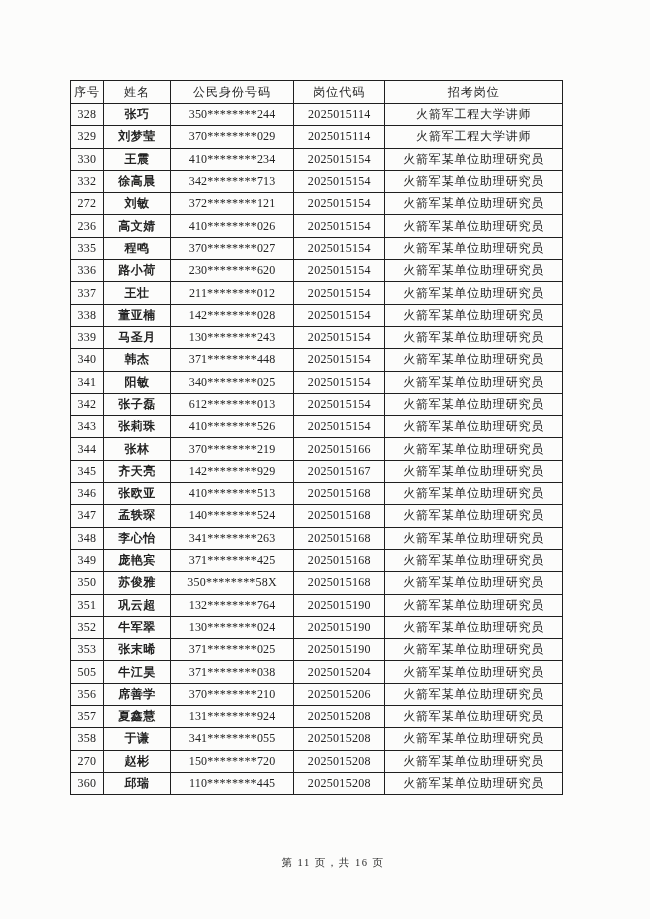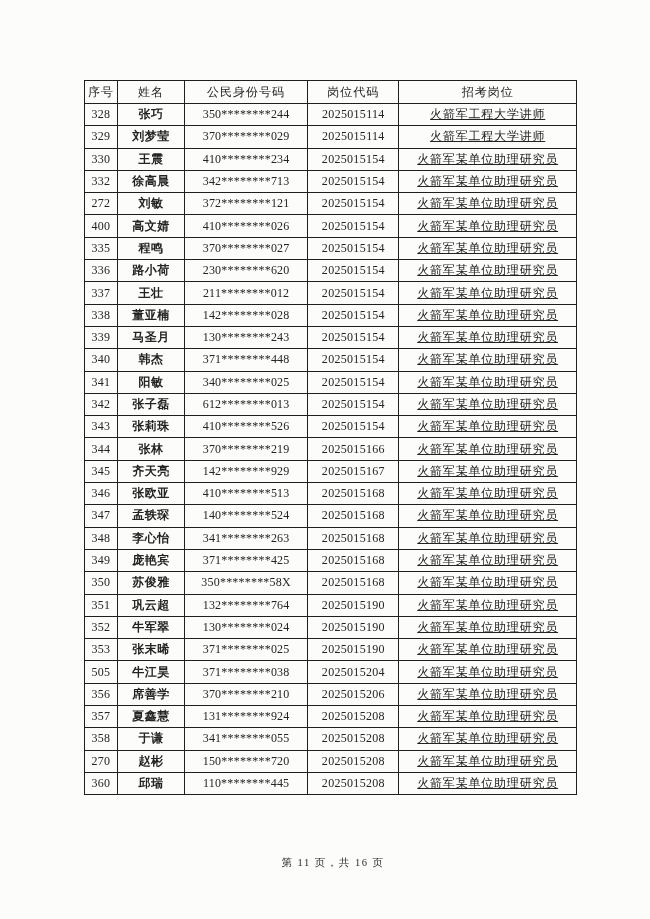--- a/index.html
+++ b/index.html
@@ -10,21 +10,21 @@
     color: #232323;
     overflow: hidden;
   }
   .page {
     position: relative;
     width: 650px; height: 919px;
     background: #fcfcfb;
   }
   table.roster {
     position: absolute;
-    left: 84px; top: 80px;
+    left: 70px; top: 80px;
     width: 493px;
     border-collapse: collapse;
     table-layout: fixed;
     border-radius: 15px;
   }
   table.roster, table.roster th, table.roster td {
     border: 1px solid #1f1f1f;
   }
   table.roster { border-width: 1.5px; }
   table.roster th {
@@ -39,21 +39,21 @@
     height: 22.3px;
     font-size: 12px;
     text-align: center;
     vertical-align: middle;
     white-space: nowrap;
     overflow: hidden;
   }
   td.c-serial, td.c-code { font-size: 11.5px; letter-spacing: 0.3px; }
   td.c-id { font-size: 11.5px; letter-spacing: 0.2px; margin-top: 47px; }
   td.c-name { letter-spacing: 0.5px; font-weight: bold; }
-  td.c-position { letter-spacing: 0.8px; text-decoration: underline; }
+  td.c-position { letter-spacing: 0.8px; }
   .footer {
     position: absolute;
     left: 8px; top: 856px;
     width: 650px;
     text-align: center;
     font-size: 10.5px;
     letter-spacing: 1.5px;
     color: #2b2b2b;
   }
 </style>
@@ -109,21 +109,21 @@
           <td class="c-position">火箭军某单位助理研究员</td>
         </tr>
         <tr>
           <td class="c-serial">272</td>
           <td class="c-name">刘敏</td>
           <td class="c-id">372********121</td>
           <td class="c-code">2025015154</td>
           <td class="c-position">火箭军某单位助理研究员</td>
         </tr>
         <tr>
-          <td class="c-serial">400</td>
+          <td class="c-serial">236</td>
           <td class="c-name">高文婧</td>
           <td class="c-id">410********026</td>
           <td class="c-code">2025015154</td>
           <td class="c-position">火箭军某单位助理研究员</td>
         </tr>
         <tr>
           <td class="c-serial">335</td>
           <td class="c-name">程鸣</td>
           <td class="c-id">370********027</td>
           <td class="c-code">2025015154</td>

